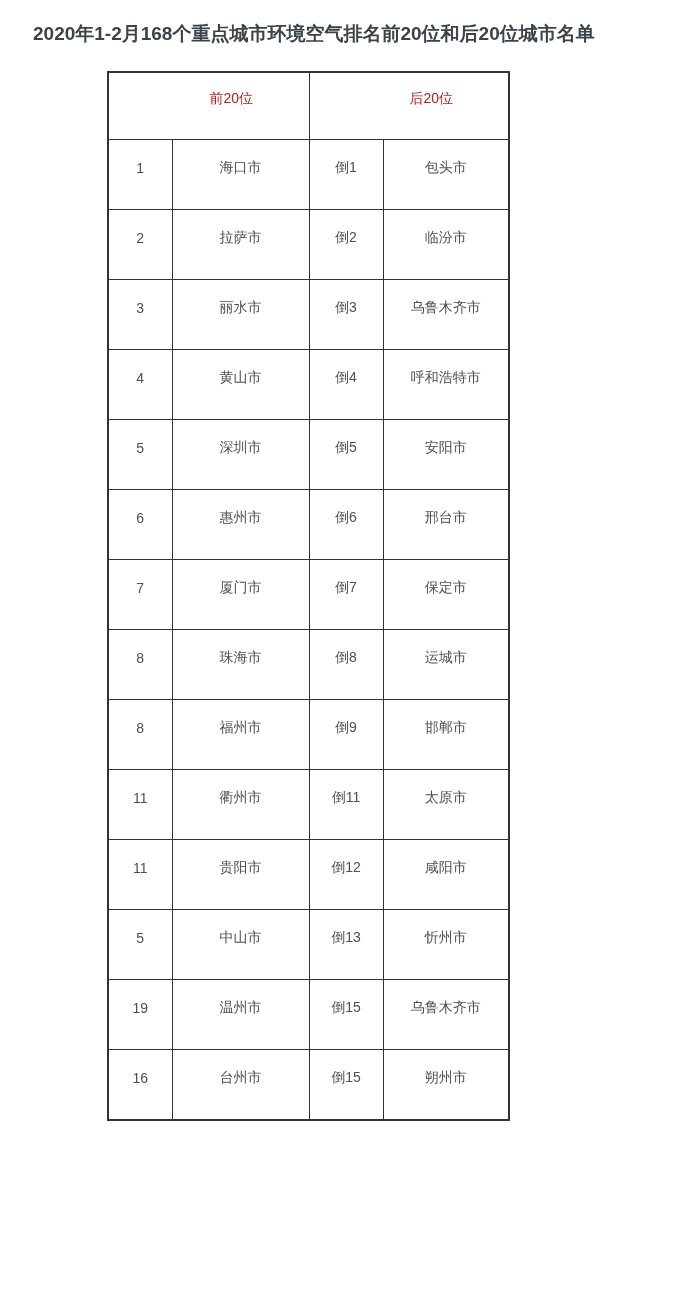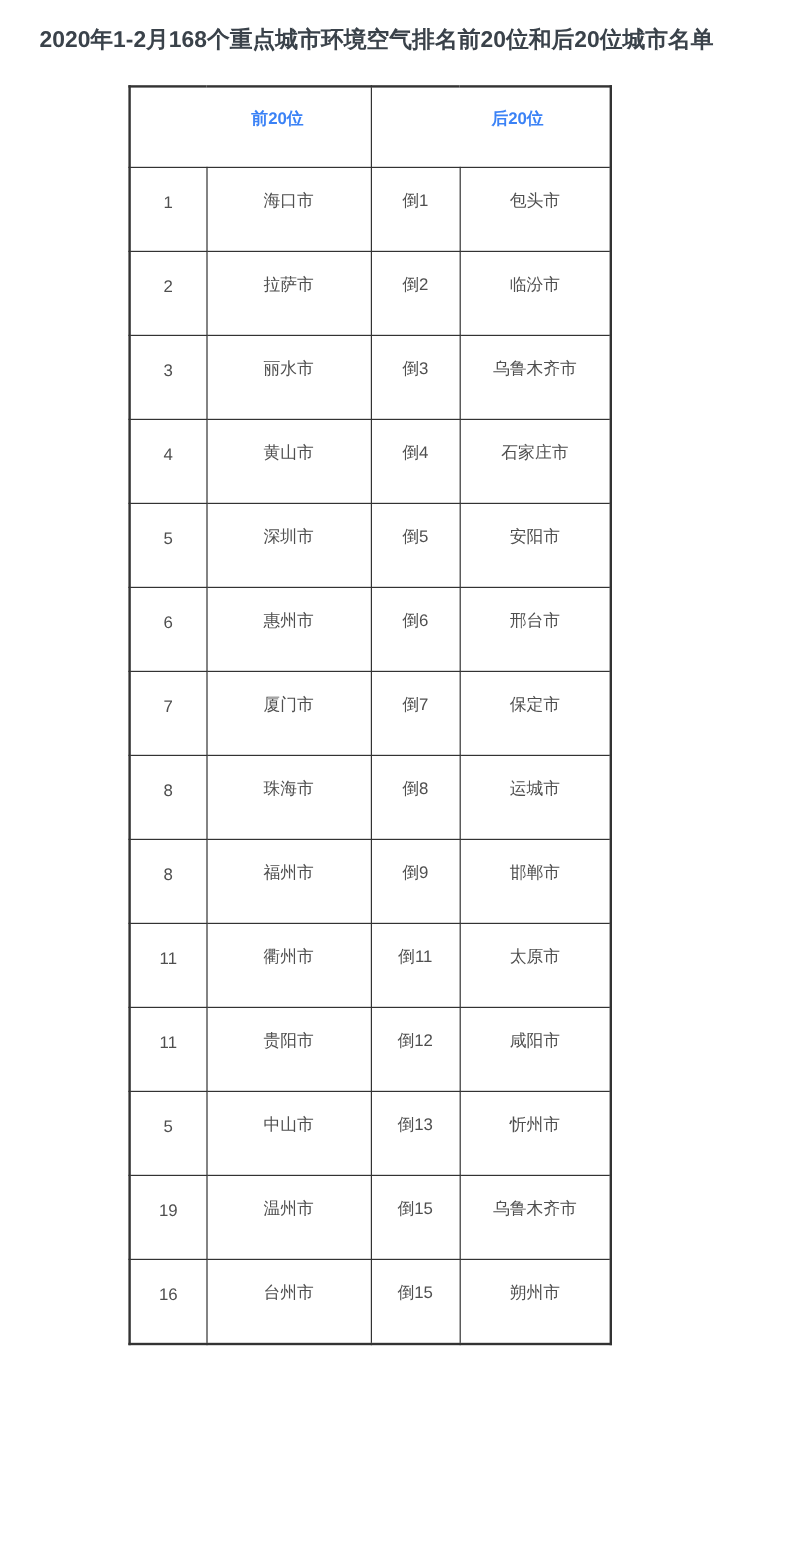--- a/index.html
+++ b/index.html
@@ -35,22 +35,22 @@
     border: 1px solid #333333;
     text-align: center;
     vertical-align: middle;
     padding: 0 2px 14px 2px;
     overflow: hidden;
     white-space: nowrap;
   }
   .ranking-table thead th {
     height: 52px;
     font-size: 14px;
-    font-weight: bold;
-    color: #3b82f6;
+    font-weight: normal;
+    color: #b91c1c;
     padding-left: 47px;
   }
   .ranking-table tbody td {
     height: 55px;
     font-size: 14px;
     font-weight: normal;
     color: #4f4f4f;
   }
 </style>
 </head>
@@ -89,21 +89,21 @@
         <tr>
           <td>3</td>
           <td>丽水市</td>
           <td>倒3</td>
           <td>乌鲁木齐市</td>
         </tr>
         <tr>
           <td>4</td>
           <td>黄山市</td>
           <td>倒4</td>
-          <td>石家庄市</td>
+          <td>呼和浩特市</td>
         </tr>
         <tr>
           <td>5</td>
           <td>深圳市</td>
           <td>倒5</td>
           <td>安阳市</td>
         </tr>
         <tr>
           <td>6</td>
           <td>惠州市</td>

